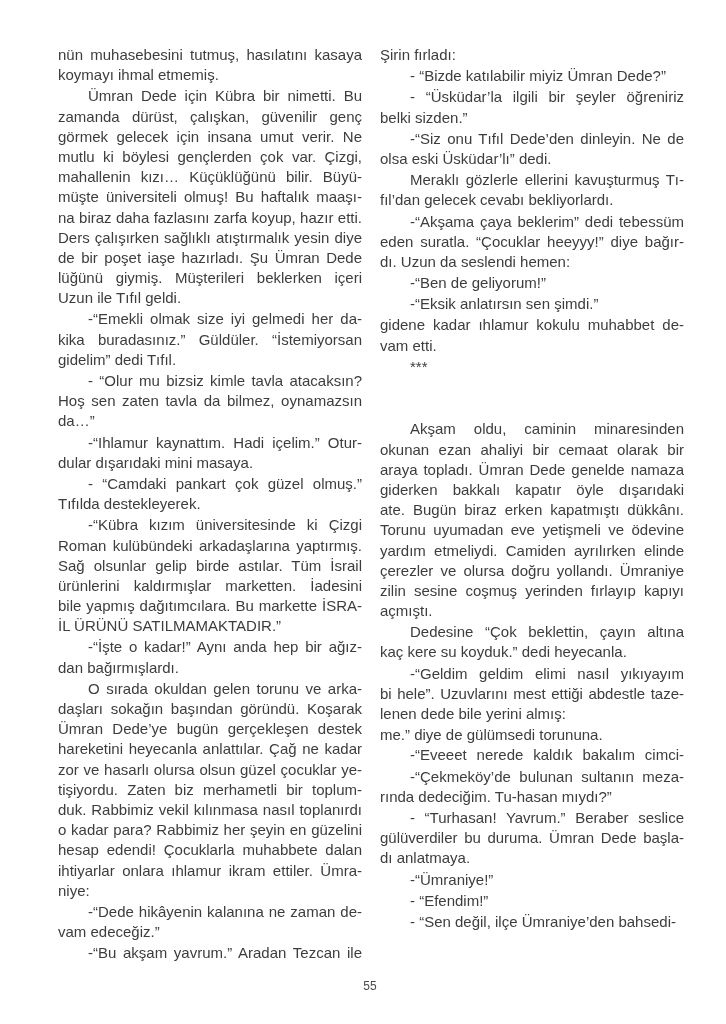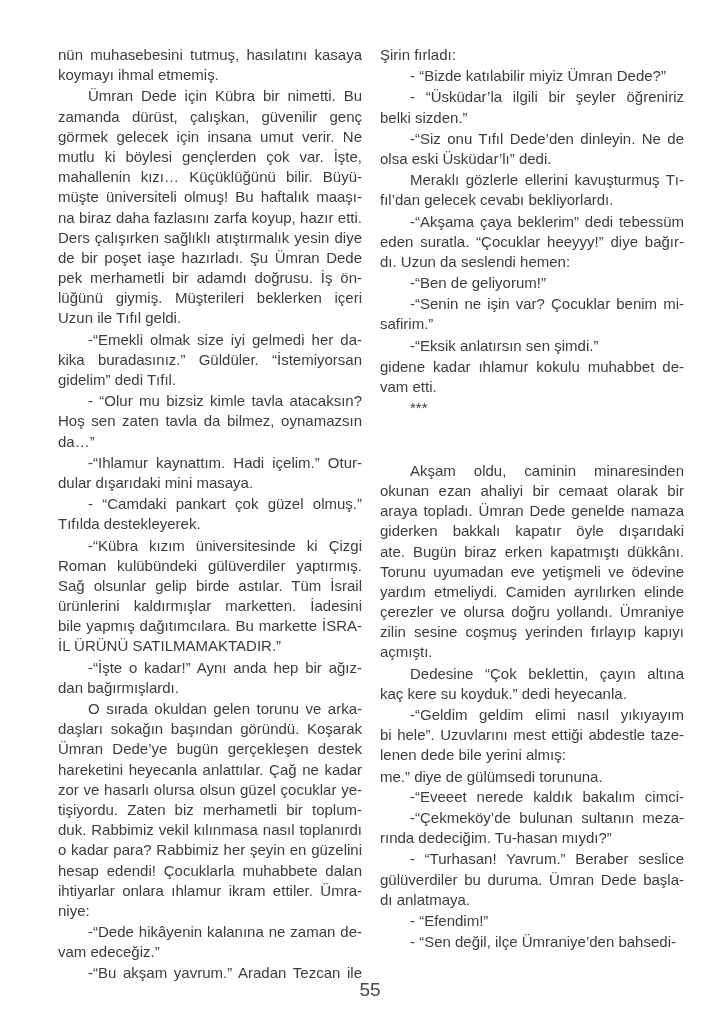--- a/index.html
+++ b/index.html
@@ -36,45 +36,44 @@
     text-align: justify;
     text-align-last: justify;
   }
   .line.ind { padding-left: 30px; }
   .spacer { width: 100%; }
   .page-number {
     position: absolute;
     left: 57px; width: 626px;
     top: 979px;
     text-align: center;
-    font-size: 19px;
+    font-size: 12px;
     color: var(--pagenum-color, #4a4a4a);
   }
 </style>
 </head>
 <body>
 
 <div class="page">
   <div class="text-columns">
     <div class="col">
         <div class="para">
           <div class="line j">nün muhasebesini tutmuş, hasılatını kasaya</div>
           <div class="line">koymayı ihmal etmemiş.</div>
         </div>
         <div class="para">
           <div class="line j ind">Ümran Dede için Kübra bir nimetti. Bu</div>
           <div class="line j">zamanda dürüst, çalışkan, güvenilir genç</div>
           <div class="line j">görmek gelecek için insana umut verir. Ne</div>
-          <div class="line j">mutlu ki böylesi gençlerden çok var. İşte,</div>
+          <div class="line j">mutlu ki böylesi gençlerden çok var. Çizgi,</div>
           <div class="line j">mahallenin kızı… Küçüklüğünü bilir. Büyü-</div>
           <div class="line j">müşte üniversiteli olmuş! Bu haftalık maaşı-</div>
           <div class="line j">na biraz daha fazlasını zarfa koyup, hazır etti.</div>
           <div class="line j">Ders çalışırken sağlıklı atıştırmalık yesin diye</div>
           <div class="line j">de bir poşet iaşe hazırladı. Şu Ümran Dede</div>
-          <div class="line j">pek merhametli bir adamdı doğrusu. İş ön-</div>
           <div class="line j">lüğünü giymiş. Müşterileri beklerken içeri</div>
           <div class="line">Uzun ile Tıfıl geldi.</div>
         </div>
         <div class="para">
           <div class="line j ind">-“Emekli olmak size iyi gelmedi her da-</div>
           <div class="line j">kika buradasınız.” Güldüler. “İstemiyorsan</div>
           <div class="line">gidelim” dedi Tıfıl.</div>
         </div>
         <div class="para">
           <div class="line j ind">- “Olur mu bizsiz kimle tavla atacaksın?</div>
@@ -84,21 +83,21 @@
         <div class="para">
           <div class="line j ind">-“Ihlamur kaynattım. Hadi içelim.” Otur-</div>
           <div class="line">dular dışarıdaki mini masaya.</div>
         </div>
         <div class="para">
           <div class="line j ind">- “Camdaki pankart çok güzel olmuş.”</div>
           <div class="line">Tıfılda destekleyerek.</div>
         </div>
         <div class="para">
           <div class="line j ind">-“Kübra kızım üniversitesinde ki Çizgi</div>
-          <div class="line j">Roman kulübündeki gülüverdiler yaptırmış.</div>
+          <div class="line j">Roman kulübündeki arkadaşlarına yaptırmış.</div>
           <div class="line j">Sağ olsunlar gelip birde astılar. Tüm İsrail</div>
           <div class="line j">ürünlerini kaldırmışlar marketten. İadesini</div>
           <div class="line j">bile yapmış dağıtımcılara. Bu markette İSRA-</div>
           <div class="line">İL ÜRÜNÜ SATILMAMAKTADIR.”</div>
         </div>
         <div class="para">
           <div class="line j ind">-“İşte o kadar!” Aynı anda hep bir ağız-</div>
           <div class="line">dan bağırmışlardı.</div>
         </div>
         <div class="para">
@@ -143,24 +142,20 @@
         </div>
         <div class="para">
           <div class="line j ind">-“Akşama çaya beklerim” dedi tebessüm</div>
           <div class="line j">eden suratla. “Çocuklar heeyyy!” diye bağır-</div>
           <div class="line">dı. Uzun da seslendi hemen:</div>
         </div>
         <div class="para">
           <div class="line ind">-“Ben de geliyorum!”</div>
         </div>
         <div class="para">
-          <div class="line j ind">-“Senin ne işin var? Çocuklar benim mi-</div>
-          <div class="line">safirim.”</div>
-        </div>
-        <div class="para">
           <div class="line ind">-“Eksik anlatırsın sen şimdi.”</div>
         </div>
         <div class="para">
           <div class="line j">gidene kadar ıhlamur kokulu muhabbet de-</div>
           <div class="line">vam etti.</div>
         </div>
         <div class="para">
           <div class="line ind">***</div>
         </div>
         <div class="spacer" style="height: 40.4px;"></div>
@@ -192,20 +187,23 @@
         <div class="para">
           <div class="line j ind">-“Çekmeköy’de bulunan sultanın meza-</div>
           <div class="line">rında dedeciğim. Tu-hasan mıydı?”</div>
         </div>
         <div class="para">
           <div class="line j ind">- “Turhasan! Yavrum.”  Beraber seslice</div>
           <div class="line j">gülüverdiler bu duruma. Ümran Dede başla-</div>
           <div class="line">dı anlatmaya.</div>
         </div>
         <div class="para">
+          <div class="line ind">-“Ümraniye!”</div>
+        </div>
+        <div class="para">
           <div class="line ind">- “Efendim!”</div>
         </div>
         <div class="para">
           <div class="line ind">- “Sen değil, ilçe Ümraniye’den bahsedi-</div>
         </div>
       </div>
   </div>
   <div class="page-number">55</div>
 </div>
 

